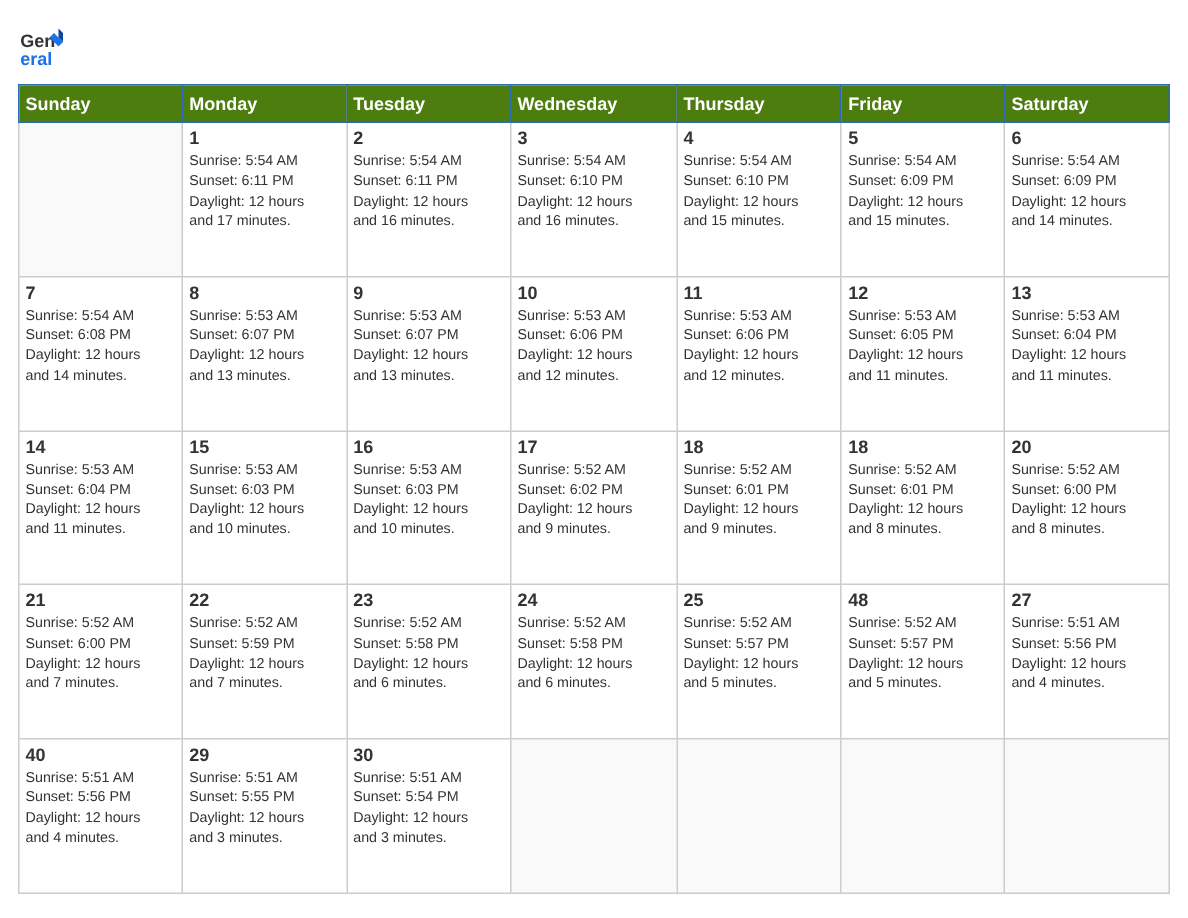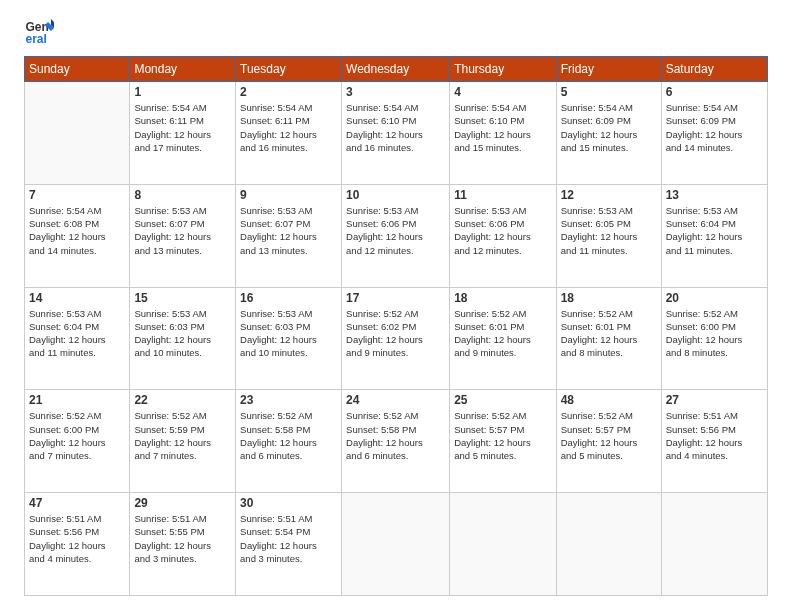--- a/index.html
+++ b/index.html
@@ -6,21 +6,21 @@
     body {
       font-family: Arial, sans-serif;
       background: #fff;
       width: 792px;
       height: 612px;
       overflow: hidden;
     }
     .page {
       width: 792px;
       height: 612px;
-      padding: 16px 24px;
+      padding: 16px 12px;
       display: flex;
       flex-direction: column;
     }
     .header {
       display: flex;
       justify-content: space-between;
       align-items: flex-start;
       margin-bottom: 10px;
     }
     .logo {
@@ -44,26 +44,26 @@
       font-size: 14px;
       color: #555;
     }
     .calendar {
       flex: 1;
       border-collapse: collapse;
       width: 100%;
       font-size: 10px;
     }
     .calendar th {
-      background: #c2410c;
+      background: #4d7c0f;
       color: #fff;
       padding: 5px 4px;
       text-align: left;
       font-size: 12px;
-      font-weight: normal;
+      font-weight: bold;
       border: 1px solid #2a6db5;
     }
     .calendar td {
       border: 1px solid #ccc;
       padding: 3px 4px;
       vertical-align: top;
       width: 113px;
       height: 80px;
     }
     .calendar td.empty {
@@ -232,21 +232,21 @@
             <span class="day-num">48</span>
             <div class="day-info">Sunrise: 5:52 AM<br>Sunset: 5:57 PM<br>Daylight: 12 hours<br>and 5 minutes.</div>
           </td>
           <td>
             <span class="day-num">27</span>
             <div class="day-info">Sunrise: 5:51 AM<br>Sunset: 5:56 PM<br>Daylight: 12 hours<br>and 4 minutes.</div>
           </td>
         </tr>
         <tr>
           <td>
-            <span class="day-num">47</span>
+            <span class="day-num">40</span>
             <div class="day-info">Sunrise: 5:51 AM<br>Sunset: 5:56 PM<br>Daylight: 12 hours<br>and 4 minutes.</div>
           </td>
           <td>
             <span class="day-num">29</span>
             <div class="day-info">Sunrise: 5:51 AM<br>Sunset: 5:55 PM<br>Daylight: 12 hours<br>and 3 minutes.</div>
           </td>
           <td>
             <span class="day-num">30</span>
             <div class="day-info">Sunrise: 5:51 AM<br>Sunset: 5:54 PM<br>Daylight: 12 hours<br>and 3 minutes.</div>
           </td>

